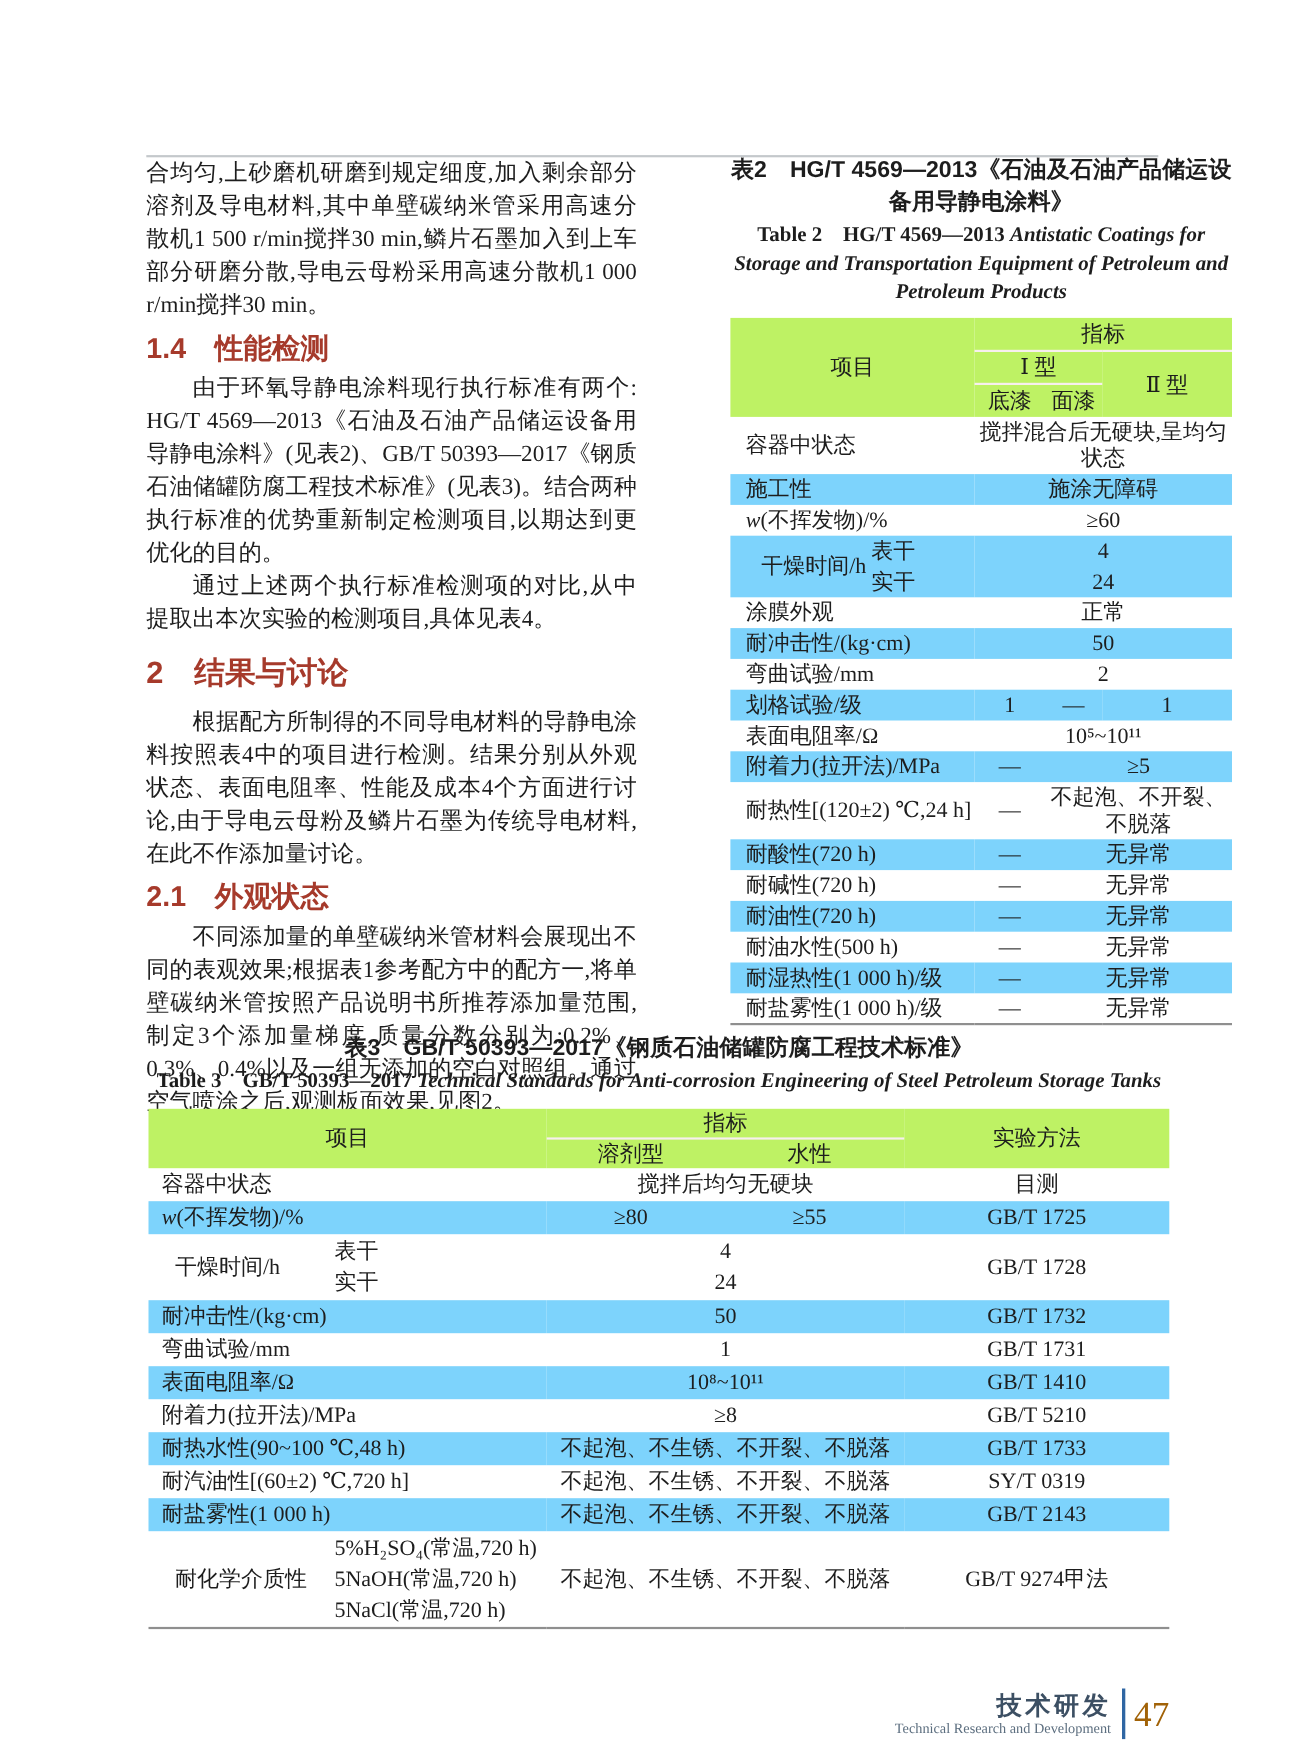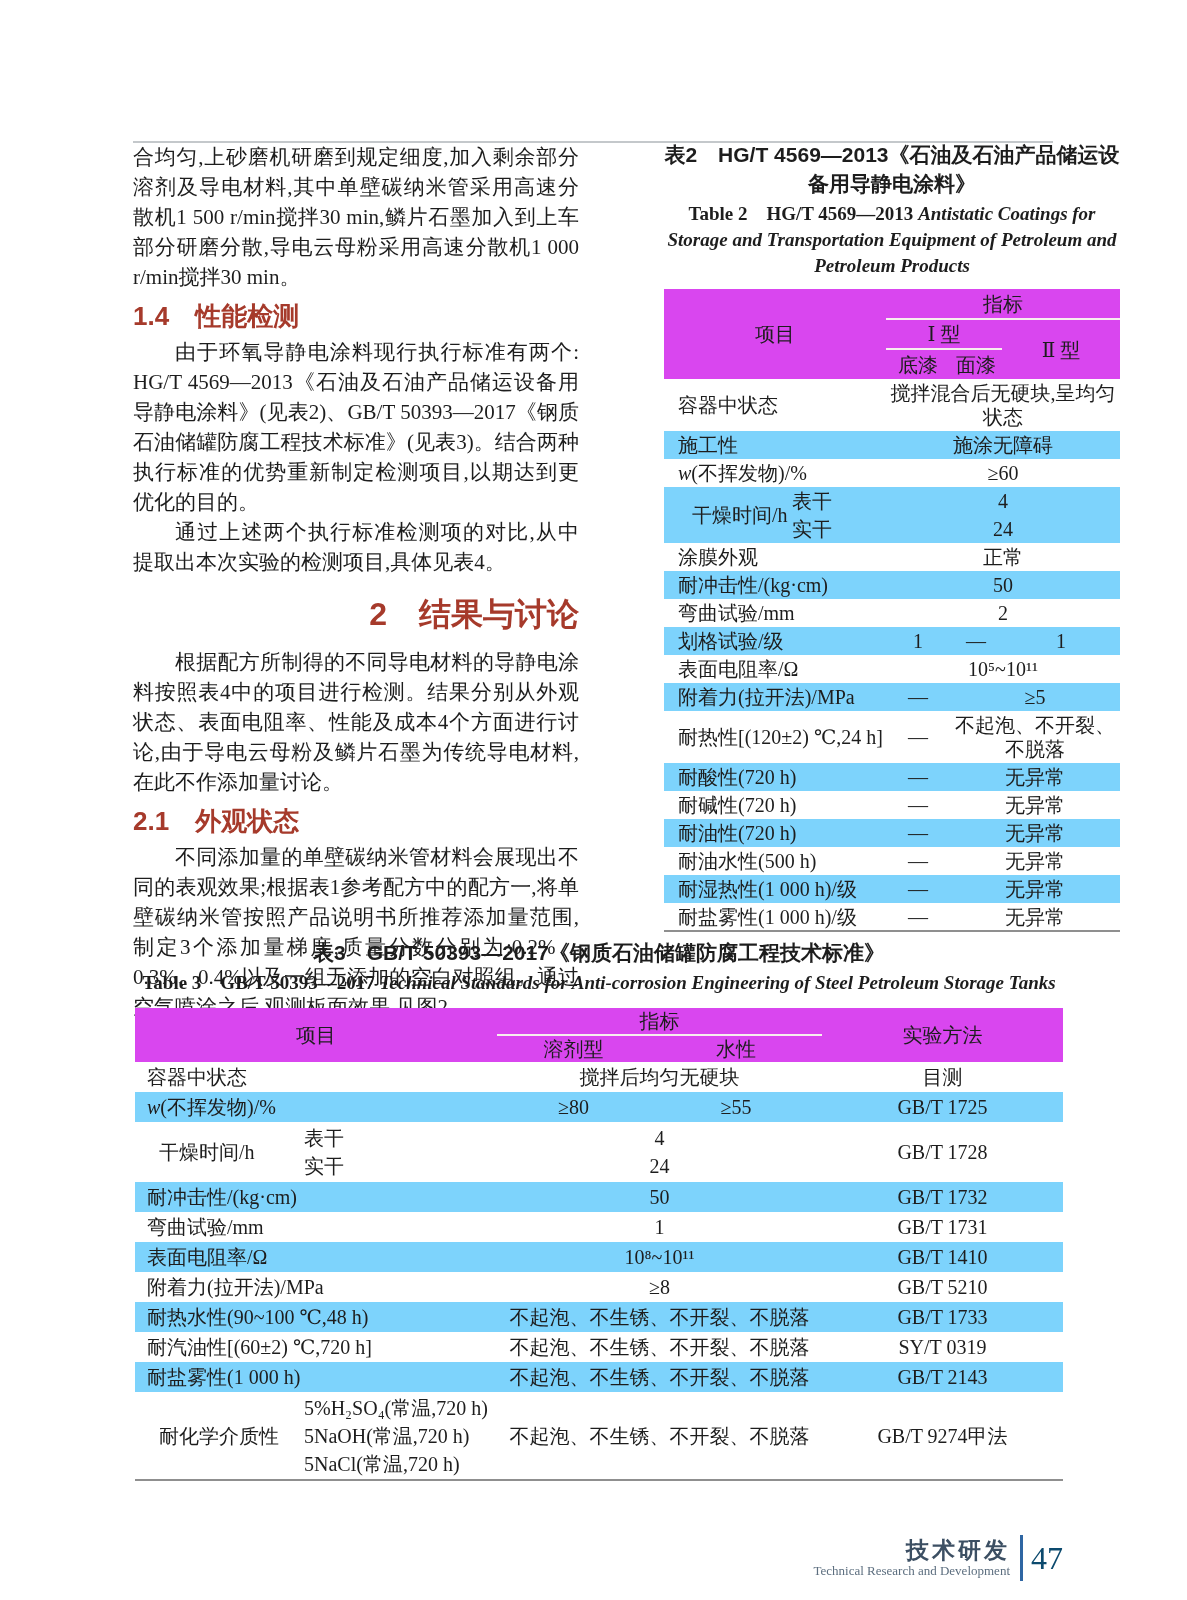--- a/index.html
+++ b/index.html
@@ -11,35 +11,35 @@
         font-size:19px;color:#97a3ab;letter-spacing:1px;
         font-family:"Liberation Sans","DejaVu Sans",sans-serif;}
   .header-rule{position:absolute;left:133px;width:920px;top:141px;height:2px;background:#c4c8cb;}
 
   
   .col-left{position:absolute;left:133px;top:142px;width:446px;}
   .col-left p{margin:0;font-size:21px;line-height:30px;text-align:justify;}
   .col-left p.indent{text-indent:2em;}
   .h-red{margin:7px 0 3px 0;font-size:26px;font-weight:bold;color:#a63a2b;
         font-family:"Liberation Sans","DejaVu Sans",sans-serif;}
-  .h1-red{margin:16px 0 10px 0;font-size:32px;font-weight:bold;color:#a63a2b;
-        font-family:"Liberation Sans","DejaVu Sans",sans-serif;text-align:right;}
+  .h1-red{margin:16px 0 10px 0;font-size:28px;font-weight:bold;color:#a63a2b;
+        font-family:"Liberation Sans","DejaVu Sans",sans-serif;}
   .h-mixed{margin:2px 0 0 0;font-size:21px;line-height:30px;}
   .h-mixed .num{color:#a63a2b;font-weight:bold;font-family:"Liberation Sans","DejaVu Sans",sans-serif;margin-right:8px;}
 
   
   .cap-cn{text-align:center;font-size:21px;line-height:29px;font-weight:bold;
         font-family:"Liberation Sans","DejaVu Sans",sans-serif;}
   .cap-en{text-align:center;font-size:19px;line-height:26px;font-weight:bold;margin-top:3px;}
   .cap-en i{font-style:italic;}
 
   
   table{border-collapse:collapse;table-layout:fixed;}
   th,td{font-weight:normal;text-align:center;padding:0;vertical-align:middle;font-size:20px;line-height:24px;}
-  thead th{background:#d946ef;}
+  thead th{background:#bef264;}
   tr.shade td{background:#7dd3fc;}
   td.item{text-align:left;padding-left:14px;}
   .wline{border-bottom:2px solid #f7efee;}
   .split{display:flex;align-items:center;}
   .split .lbl{text-align:left;}
   .subs{display:flex;flex-direction:column;align-items:flex-start;}
   .subs span{line-height:28px;}
   .subs.center{align-items:center;}
   i.var{font-style:italic;}
 
@@ -62,21 +62,21 @@
   .t3 .split .lbl{flex:0 0 145px;padding-left:12px;}
   .t3 td.item{padding-left:12px;}
 
   
   .footer{position:absolute;top:1492px;left:133px;width:930px;display:flex;justify-content:flex-end;align-items:center;margin-top:43px;}
   .footer .sect{text-align:right;margin-right:10px;}
   .footer .sect-cn{font-size:23px;font-weight:bold;color:#3c4f63;letter-spacing:3px;
         font-family:"Liberation Sans","DejaVu Sans",sans-serif;line-height:26px;}
   .footer .sect-en{font-size:13px;color:#5c6e7f;line-height:16px;}
   .footer .vbar{width:3px;height:46px;background:#2f66a3;margin-right:8px;}
-  .footer .pageno{font-size:32px;color:#0c4a6e;line-height:46px;}
+  .footer .pageno{font-size:32px;color:#a16207;line-height:46px;}
 </style>
 </head>
 <body>
 
 <div class="page">
 
   <div class="header-rule"></div>
 
   <div class="col-left">
     <p>合均匀,上砂磨机研磨到规定细度,加入剩余部分溶剂及导电材料,其中单壁碳纳米管采用高速分散机1 500 r/min搅拌30 min,鳞片石墨加入到上车部分研磨分散,导电云母粉采用高速分散机1 000 r/min搅拌30 min。</p>

